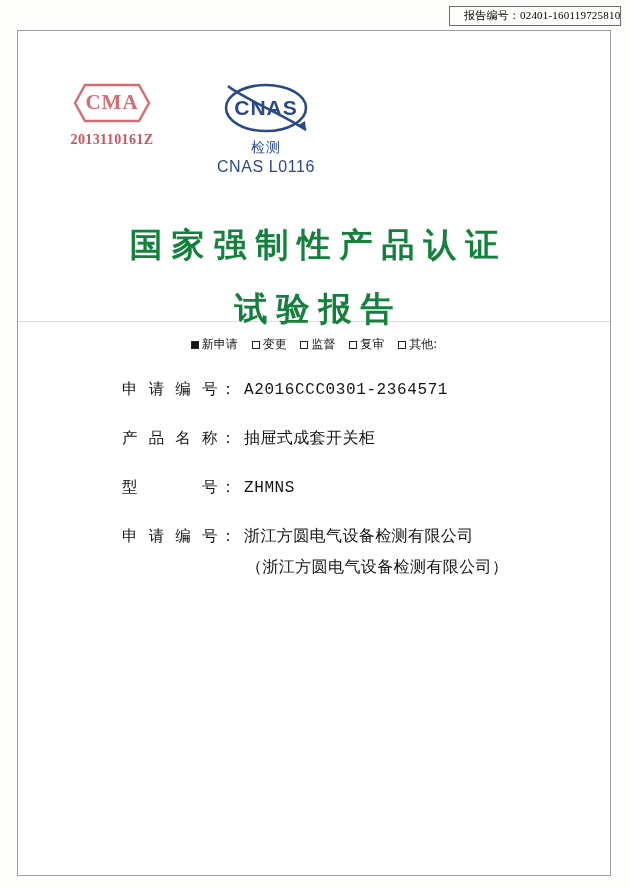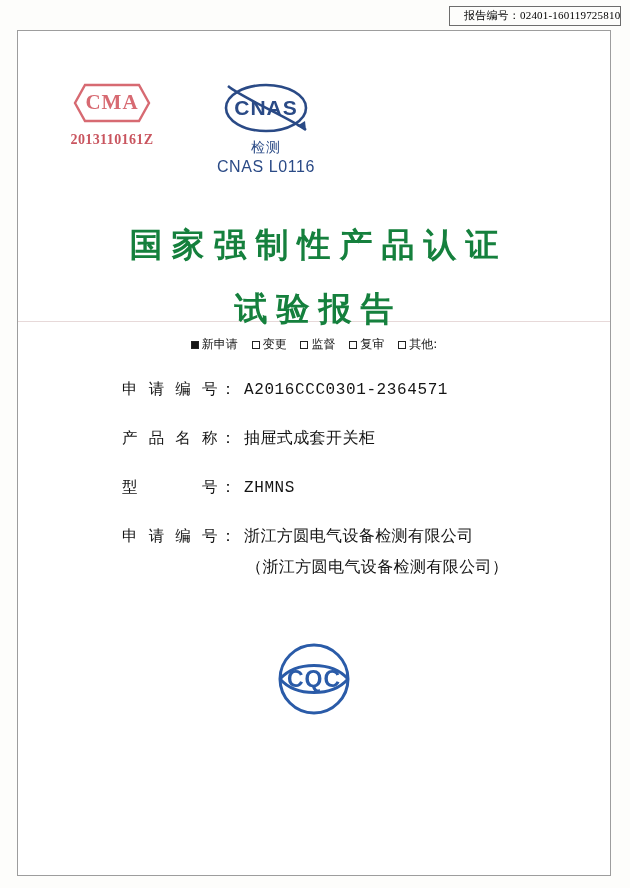--- a/index.html
+++ b/index.html
@@ -311,24 +311,15 @@
       <div class="field-row">
         <span class="field-label">申请编号</span>
         <span class="field-colon">：</span>
         <span class="field-value">浙江方圆电气设备检测有限公司</span>
       </div>
 
       <div class="field-subvalue">（浙江方圆电气设备检测有限公司）</div>
 
     </div>
 
-    <div class="cqc">
-      <svg width="96" height="96" viewBox="0 0 96 96" xmlns="http://www.w3.org/2000/svg" aria-hidden="true">
-        <circle cx="48" cy="48" r="34" fill="none" stroke="#2a5ba8" stroke-width="3"></circle>
-        <path d="M14 48 C30 30, 66 30, 82 48" fill="none" stroke="#2a5ba8" stroke-width="3"></path>
-        <path d="M14 48 C30 66, 66 66, 82 48" fill="none" stroke="#2a5ba8" stroke-width="3"></path>
-        <text x="48" y="56" text-anchor="middle" font-family="Liberation Sans, sans-serif" font-size="23" font-weight="bold" fill="#2a5ba8" letter-spacing="1">CQC</text>
-      </svg>
-      <span class="sr-only">CQC</span>
-    </div>
 
   </div>
 </div>
 
 </body></html>

